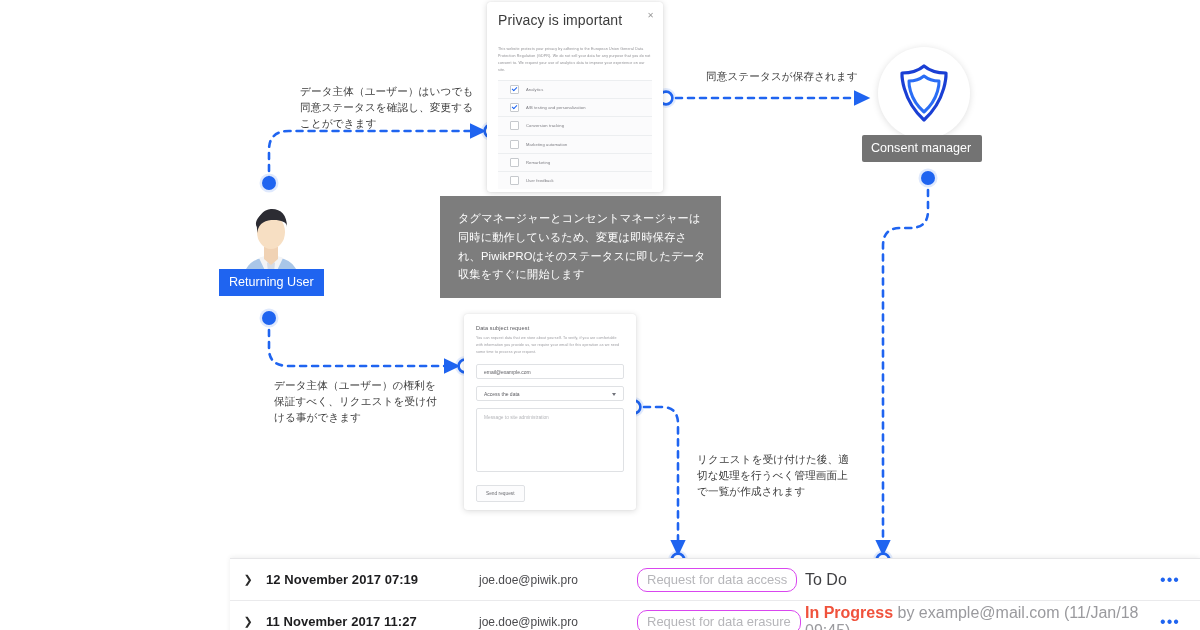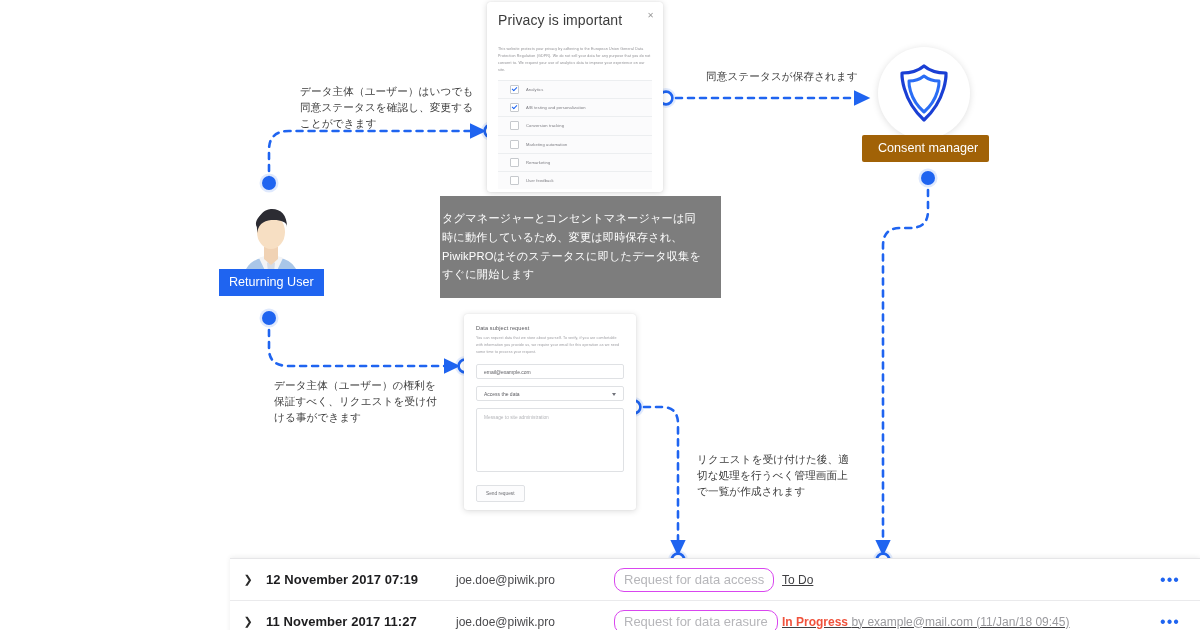--- a/index.html
+++ b/index.html
@@ -183,21 +183,21 @@
   }
 
   
   #tag-note {
     left: 440px; top: 196px;
     width: 281px;
     background: #7d7d7d;
     color: #ffffff;
     font-size: 11.2px;
     line-height: 1.68;
-    padding: 13px 14px 14px 2px;
+    padding: 13px 14px 14px 18px;
     box-sizing: border-box;
     letter-spacing: .15px;
   }
 
   
   .annot {
     font-size: 10.6px;
     line-height: 1.5;
     color: #3b3b3b;
     letter-spacing: .1px;
@@ -223,24 +223,24 @@
   #consent-circle {
     left: 878px; top: 47px;
     width: 92px; height: 92px;
     border-radius: 50%;
     background: #fff;
     box-shadow: 0 1px 7px rgba(0,0,0,0.13);
     display: flex; align-items: center; justify-content: center;
   }
   #cm-badge {
     position: absolute; left: 862px; top: 135px;
-    background: #a16207;
+    background: #737373;
     color: #fff;
     font-size: 12.6px;
-    padding: 6px 11px 7px 16px;
+    padding: 6px 11px 7px 9px;
     border-radius: 2px;
     white-space: nowrap;
   }
 
   
   #request-table {
     left: 230px; top: 558px;
     width: 970px;
     background: #fff;
     box-shadow: 0 -1px 5px rgba(0,0,0,0.07);
@@ -256,37 +256,36 @@
     width: 36px; text-align: center;
     color: #2a2a2a; font-size: 11px; font-weight: bold;
   }
   .cell-date {
     width: 190px;
     font-size: 13px; font-weight: bold; color: #1d1d1f;
     letter-spacing: .05px;
   }
   .cell-email {
     width: 158px;
-    font-size: 12px; color: #4a4a4d;
+    font-size: 12px; color: #4a4a4d; margin-left: 23px;
   }
   .cell-type { width: 158px; }
   .pill {
     display: inline-block;
     border: 1px solid #d946ef;
     border-radius: 10px;
     padding: 3px 9px 4px 9px;
     font-size: 13px;
     color: #b6b6ba;
     white-space: nowrap;
   }
   .cell-status {
     flex: 1;
-    font-size: 12px; color: #3f3f42;
+    font-size: 16px; color: #3f3f42;
     padding-left: 10px;
-    text-decoration: underline;
   }
   .status-strong { color: #f0523c; font-weight: bold; }
   .status-meta { color: #9a9a9e; }
   .cell-menu {
     width: 60px; text-align: center;
     color: #1f64f0; font-size: 16px;
     letter-spacing: 1px; line-height: 1;
   }
 </style>
 </head>

